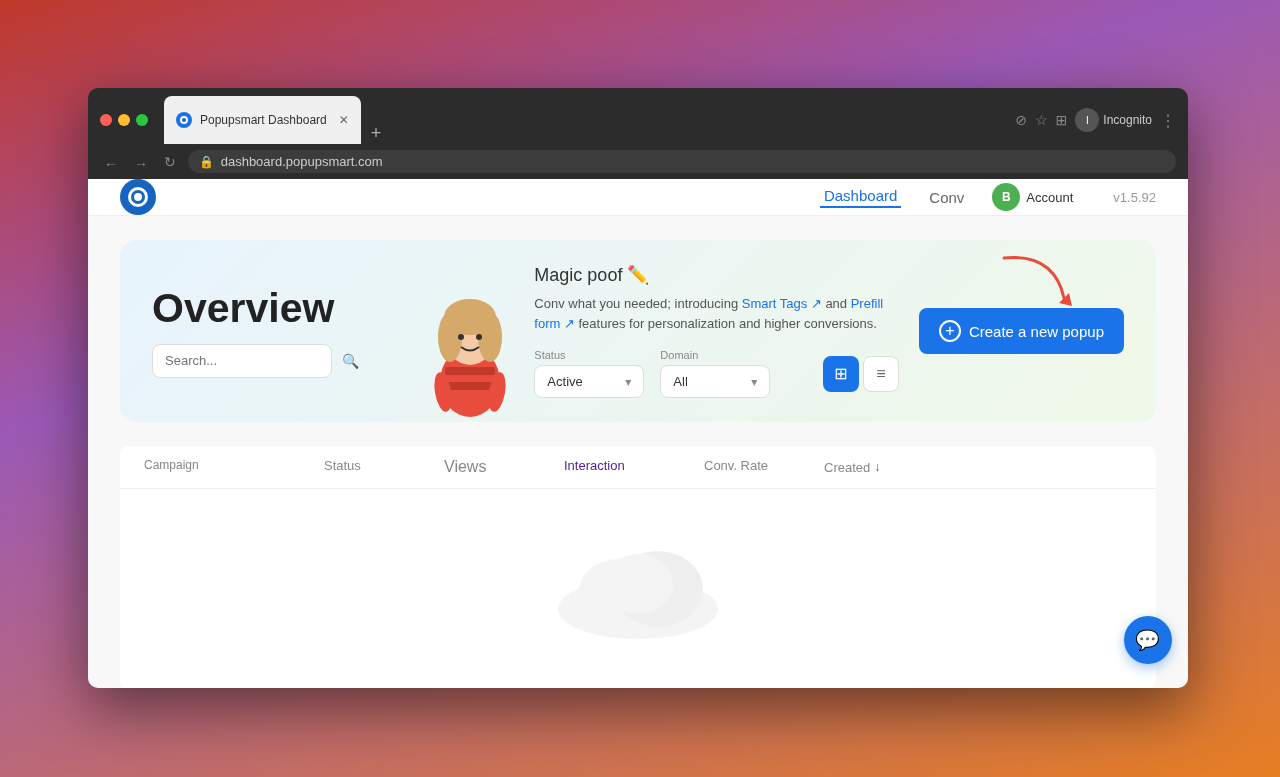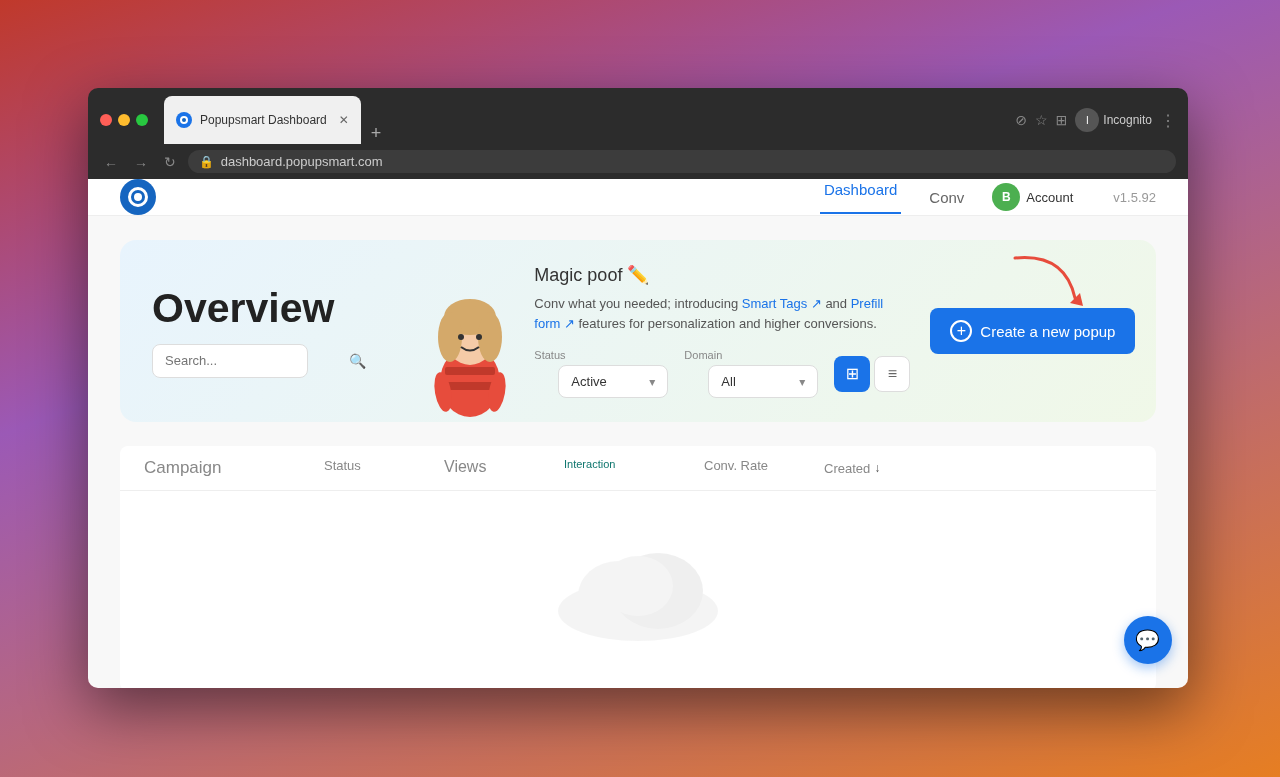--- a/index.html
+++ b/index.html
@@ -179,21 +179,21 @@
       font-size: 15px;
       color: #666;
       cursor: pointer;
       padding: 0 4px;
       text-decoration: none;
     }
 
     .nav-link.active-nav {
       color: #1a73e8;
       border-bottom: 2px solid #1a73e8;
-      padding-bottom: 14px;
+      padding-bottom: 2px;
     }
 
     .account-area {
       display: flex;
       align-items: center;
       gap: 6px;
       cursor: pointer;
     }
 
     .account-avatar {
@@ -250,22 +250,22 @@
       margin-bottom: 12px;
     }
 
     .search-box {
       display: flex;
       align-items: center;
       background: white;
       border: 1px solid #ddd;
       border-radius: 8px;
       padding: 8px 12px;
-      gap: 8px;
-      width: 156px;
+      gap: 1px;
+      width: 180px;
     }
 
     .search-input {
       border: none;
       outline: none;
       font-size: 13px;
       color: #999;
       background: transparent;
       flex: 1;
     }
@@ -337,21 +337,20 @@
     .filter-select {
       display: flex;
       align-items: center;
       background: white;
       border: 1px solid #ddd;
       border-radius: 8px;
       padding: 8px 12px;
       gap: 8px;
       cursor: pointer;
       min-width: 110px;
-      margin-left: 24px;
     }
 
     .filter-select-text {
       font-size: 13px;
       color: #333;
       flex: 1;
     }
 
     .filter-chevron {
       color: #888;
@@ -393,24 +392,24 @@
       overflow: hidden;
       margin-top: 16px;
     }
 
     .table-header {
       display: flex;
       padding: 12px 24px;
       border-bottom: 1px solid #eee;
     }
 
-    .col-campaign { flex: 0 0 180px; font-size: 17px; color: #888; }
+    .col-campaign { flex: 0 0 180px; font-size: 12px; color: #888; }
     .col-status { flex: 0 0 120px; font-size: 13px; color: #888; }
     .col-views { flex: 0 0 120px; font-size: 16px; color: #888; }
-    .col-interaction { flex: 0 0 140px; font-size: 11px; color: #0f766e; }
+    .col-interaction { flex: 0 0 140px; font-size: 13px; color: #4c1d95; }
     .col-conv { flex: 0 0 120px; font-size: 13px; color: #888; }
     .col-created { flex: 0 0 140px; font-size: 13px; color: #888; display: flex; align-items: center; gap: 4px; }
 
     .sort-icon { color: #555; font-size: 12px; }
 
     
     .chat-button {
       position: absolute;
       bottom: 24px;
       right: 16px;

